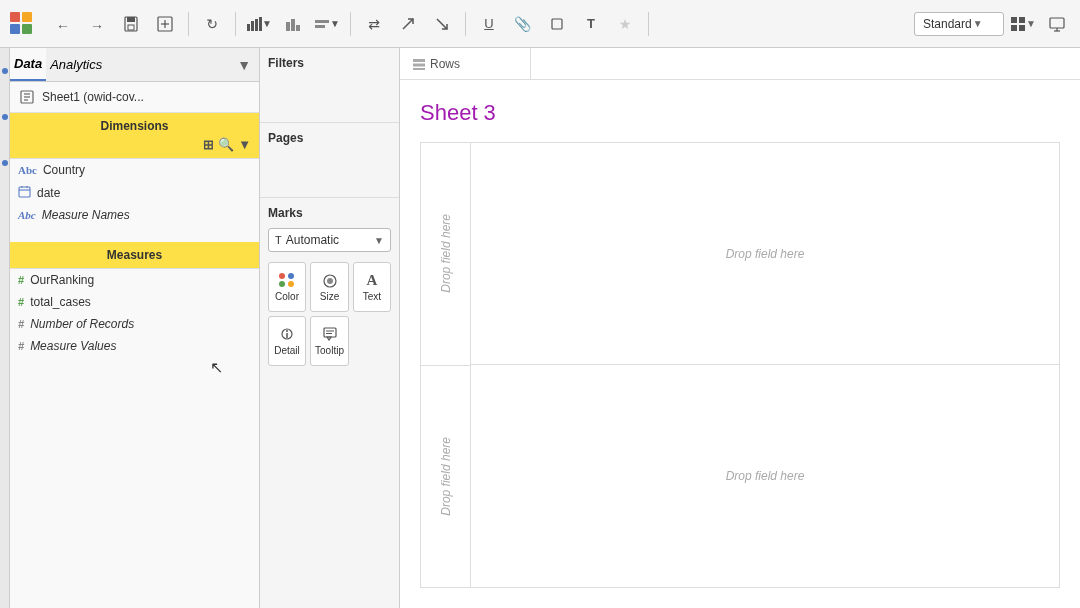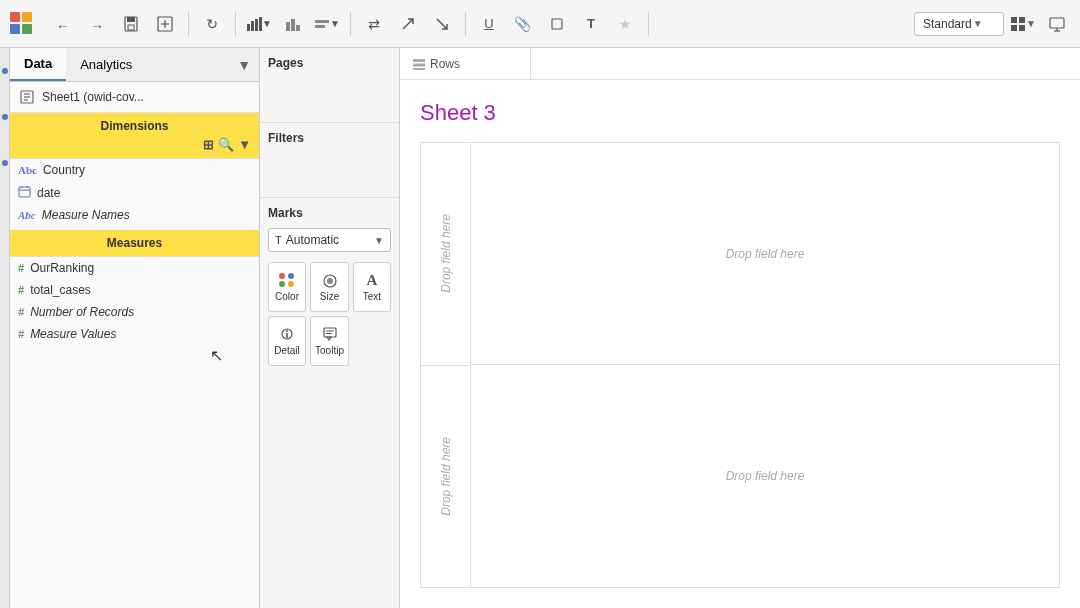--- a/index.html
+++ b/index.html
@@ -82,25 +82,26 @@
     }
 
     
     .panel-tabs {
       display: flex;
       border-bottom: 1px solid #ccc;
       background: #efefef;
       align-items: center;
     }
     .panel-tab {
-      padding: 8px 14px;
+      padding: 8px 4px;
       cursor: pointer;
       font-size: 13px;
       border: none;
       background: transparent;
+      font-style: italic;
     }
     .panel-tab.active {
       background: #f9f9f9;
       border-bottom: 2px solid #4e79c5;
       font-weight: 600;
     }
     .panel-tab-arrow {
       margin-left: auto;
       padding: 4px 8px;
       cursor: pointer;
@@ -553,21 +554,21 @@
             <line x1="1" y1="5" x2="12" y2="5"></line>
           </svg>
       </span>
       <span>date</span>
     </div>
     <div class="field-item italic">
       <span class="abc-icon field-icon">Abc</span>
       <span style="font-style:italic;">Measure Names</span>
     </div>
 
-    <div class="section-header" style="margin-top:4px;align-items:center;">
+    <div class="section-header" style="margin-top:16px;align-items:center;">
       <span>Measures</span>
     </div>
 
     <div class="field-item">
       <span class="hash-icon field-icon">#</span>
       <span>OurRanking</span>
     </div>
     <div class="field-item">
       <span class="hash-icon field-icon">#</span>
       <span>total_cases</span>
@@ -582,26 +583,26 @@
     </div>
 
     <div style="height:20px;display:flex;align-items:center;padding-left:200px;">
       <span style="font-size:16px;color:#333;">↖</span>
     </div>
   </div>
 
   <div class="middle-panel">
 
     <div class="middle-section">
+      <div class="middle-section-title">Filters</div>
+      <div class="middle-section-content"></div>
+    </div>
+
+    <div class="middle-section">
       <div class="middle-section-title">Pages</div>
-      <div class="middle-section-content"></div>
-    </div>
-
-    <div class="middle-section">
-      <div class="middle-section-title">Filters</div>
       <div class="middle-section-content"></div>
     </div>
 
     <div class="marks-panel">
       <div class="marks-title">Marks</div>
 
       <div class="marks-dropdown">
         <span style="font-size:11px;">T</span>
         <span style="font-size:12px;">Automatic</span>
         <span style="font-size:10px;color:#666;margin-left:auto;">▼</span>

